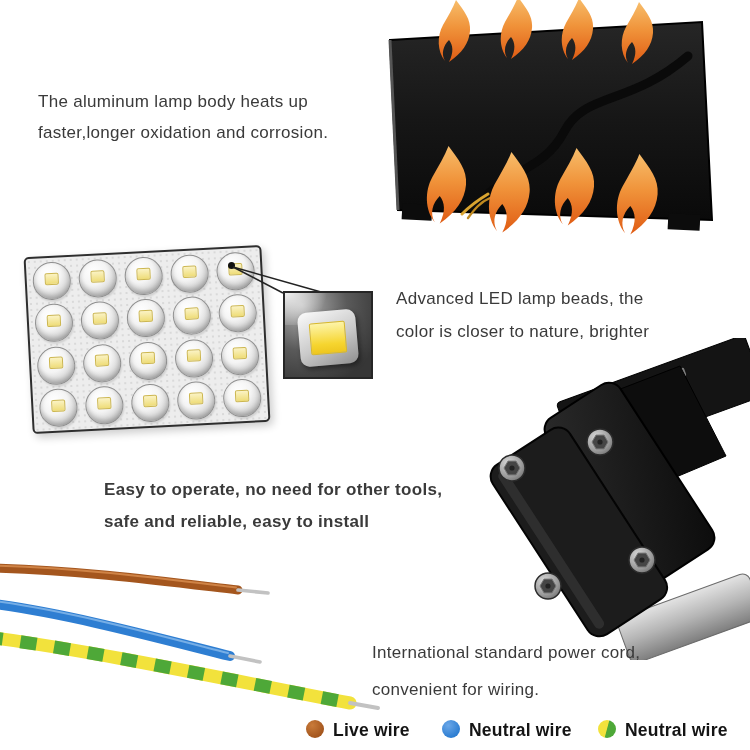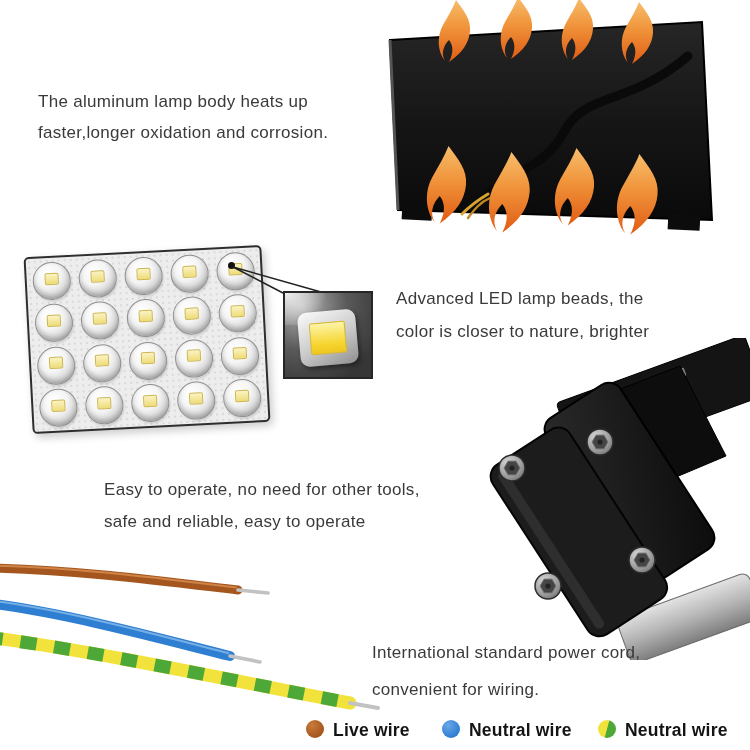--- a/index.html
+++ b/index.html
@@ -7,21 +7,21 @@
   .stage {
     position:relative; width:750px; height:750px; background:#fff; overflow:hidden;
     font-family:"Liberation Sans", sans-serif; color:#333;
   }
   .abs { position:absolute; }
 
   
   .copy { position:absolute; text-align:left; color:#3a3a3a; font-size:17px; letter-spacing:.3px; }
   .heat-copy    { left:38px;  top:86px;  width:330px; line-height:31px; }
   .led-copy     { left:396px; top:282px; width:318px; line-height:33px; }
-  .install-copy { left:104px; top:474px; width:372px; line-height:32px; }
+  .install-copy { left:104px; top:474px; width:372px; line-height:32px;font-weight:bold; }
   .cord-copy    { left:372px; top:634px; width:336px; line-height:37px; }
 
   
   .led-panel {
     position:absolute; left:28px; top:251px; width:238px; height:177px;
     transform:rotate(-3deg);
     background-color:#ededed;
     background-image:radial-gradient(#d9d9d9 1px, transparent 1.2px);
     background-size:6px 6px;
     border:2px solid #2e2e2e; border-radius:5px;
@@ -156,21 +156,21 @@
     </div>
   </div>
 
   <div class="copy led-copy">
     <div>Advanced LED lamp beads, the</div>
     <div>color is closer to nature, brighter</div>
   </div>
 
   <div class="copy install-copy">
     <div>Easy to operate, no need for other tools,</div>
-    <div>safe and reliable, easy to operate</div>
+    <div>safe and reliable, easy to install</div>
   </div>
 
   <svg class="abs" style="left:470px; top:338px;" width="280" height="322" viewBox="0 0 280 322">
     <defs>
       <linearGradient id="silverG" x1="0" y1="0" x2="0" y2="1">
         <stop offset="0" stop-color="#e3e3e3"></stop>
           <stop offset="0.5" stop-color="#b5b5b5"></stop>
           <stop offset="1" stop-color="#7e7e7e"></stop>
       </linearGradient>
       <radialGradient id="boltG" cx="0.35" cy="0.3" r="0.9">

